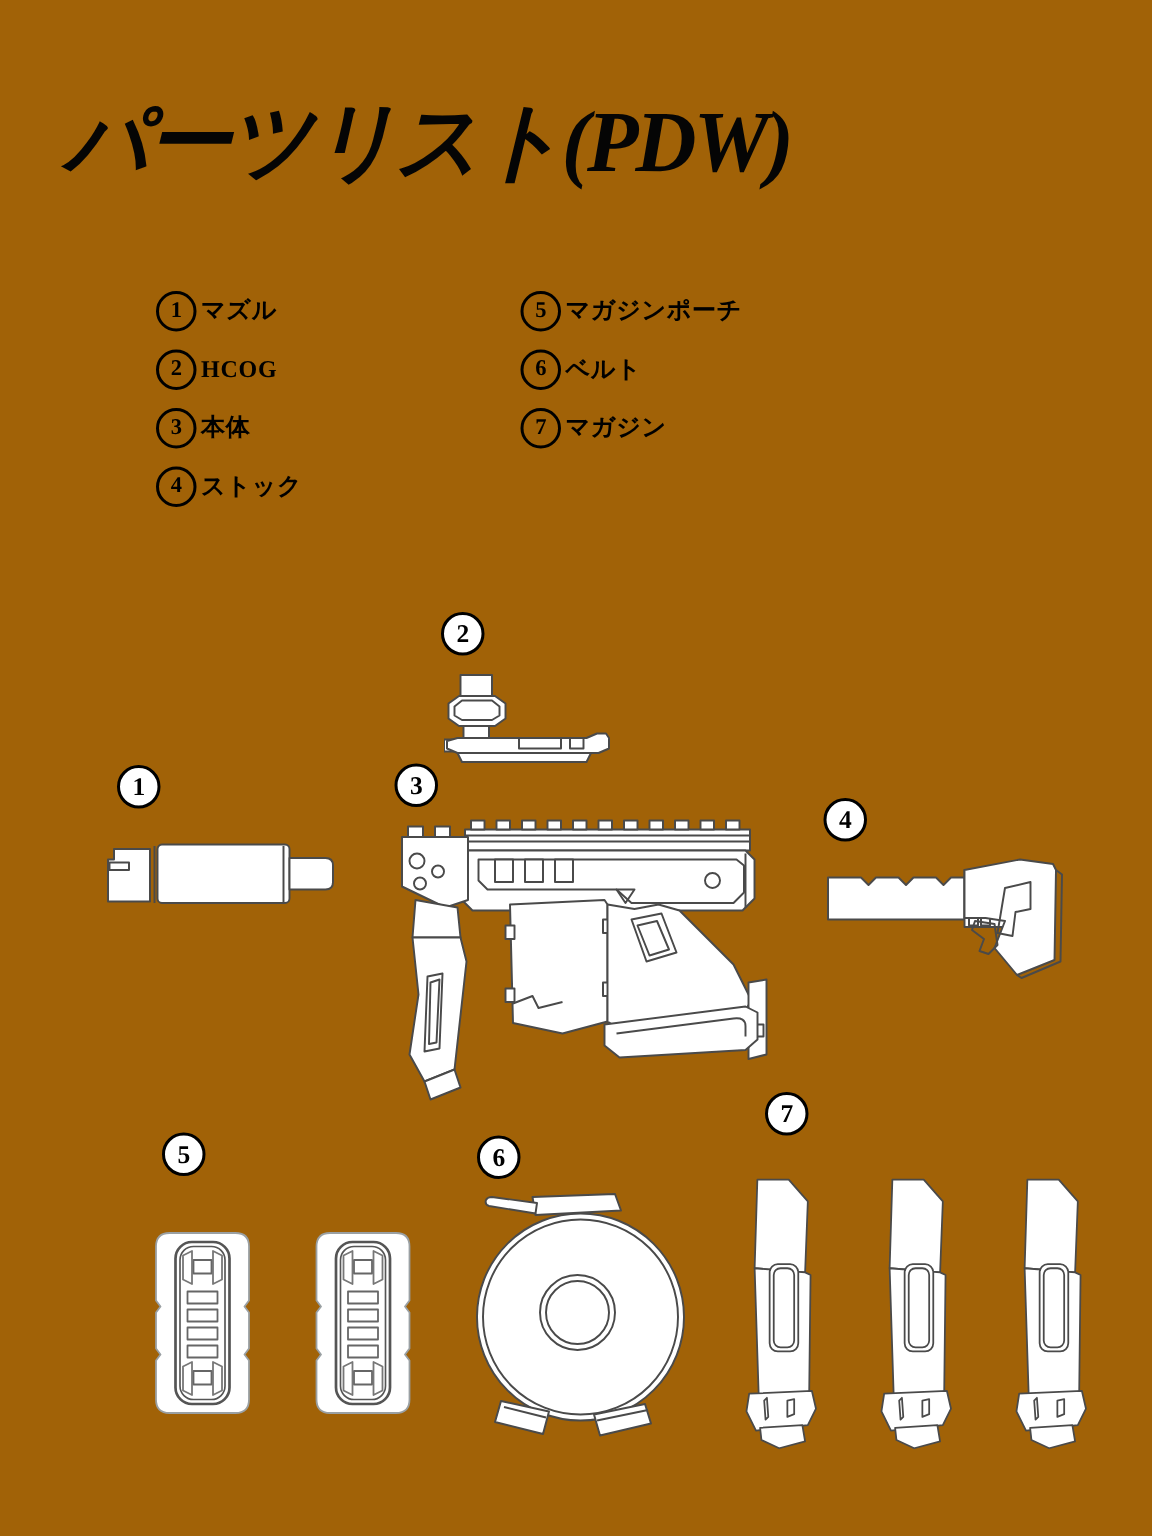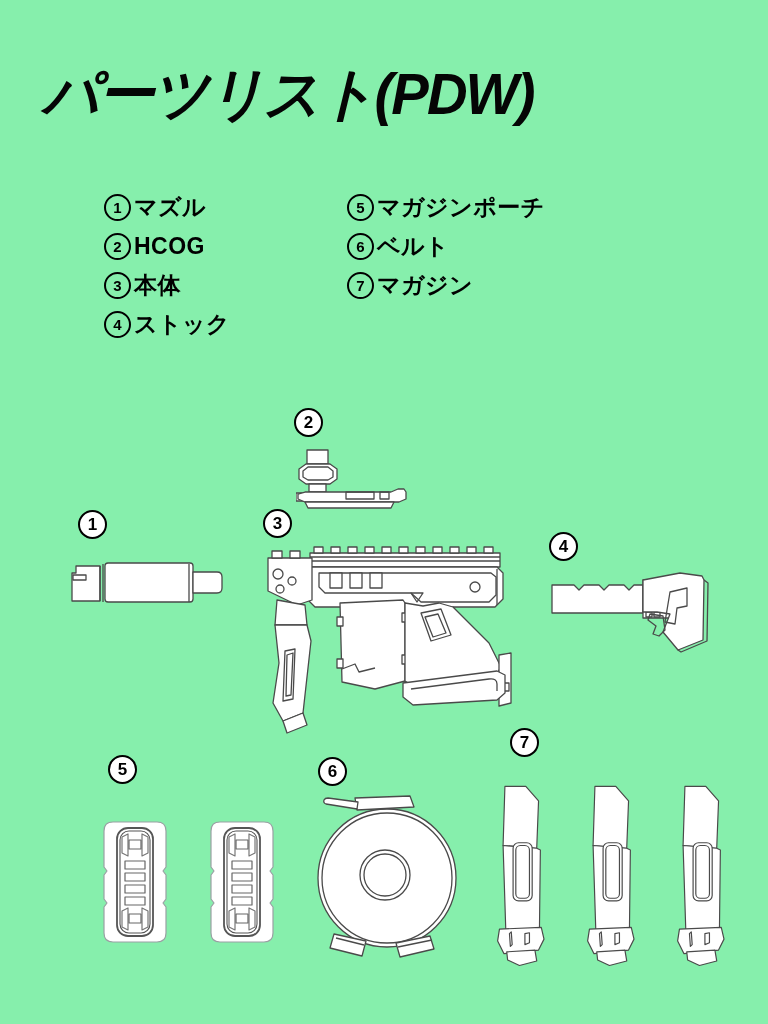--- a/index.html
+++ b/index.html
@@ -1,34 +1,34 @@
 <!DOCTYPE html>
 <html><head>
 <meta charset="utf-8">
 <style>
   html,body{margin:0;padding:0;background:#e8e8e8;}
   .page{
     position:relative;width:768px;height:1024px;margin:0 auto;
-    background:#86efac;overflow:hidden;
-    font-family:Liberation Sans, sans-serif;color:#000;
+    background:#a16207;overflow:hidden;
+    font-family:Liberation Serif, serif;color:#000;
   }
   .title{
     position:absolute;left:42px;top:56px;margin:0;
     font-size:58px;font-weight:bold;font-style:italic;
     letter-spacing:-2px;transform:scaleX(0.97);transform-origin:left;
     white-space:nowrap;color:#050505;
   }
   .list-col{position:absolute;}
   .list-item{display:flex;align-items:center;height:27px;margin-bottom:12px;}
   .cnum{
     display:inline-flex;align-items:center;justify-content:center;
     width:23px;height:23px;border:2.4px solid #000;border-radius:50%;
     font-size:15px;font-weight:bold;line-height:1;margin-right:3px;flex:0 0 auto;
   }
-  .list-label{font-size:23px;font-weight:bold;letter-spacing:0.5px;white-space:nowrap;}
+  .list-label{font-size:16px;font-weight:bold;letter-spacing:0.5px;white-space:nowrap;}
   .figure{position:absolute;}
   .badge{
     position:absolute;display:flex;align-items:center;justify-content:center;
     width:25px;height:25px;border:2.6px solid #000;border-radius:50%;
     font-size:17px;font-weight:bold;line-height:1;background:#fff;
   }
   svg{display:block;}
   .defs-holder{position:absolute;width:0;height:0;overflow:hidden;}
 </style>
 </head>

